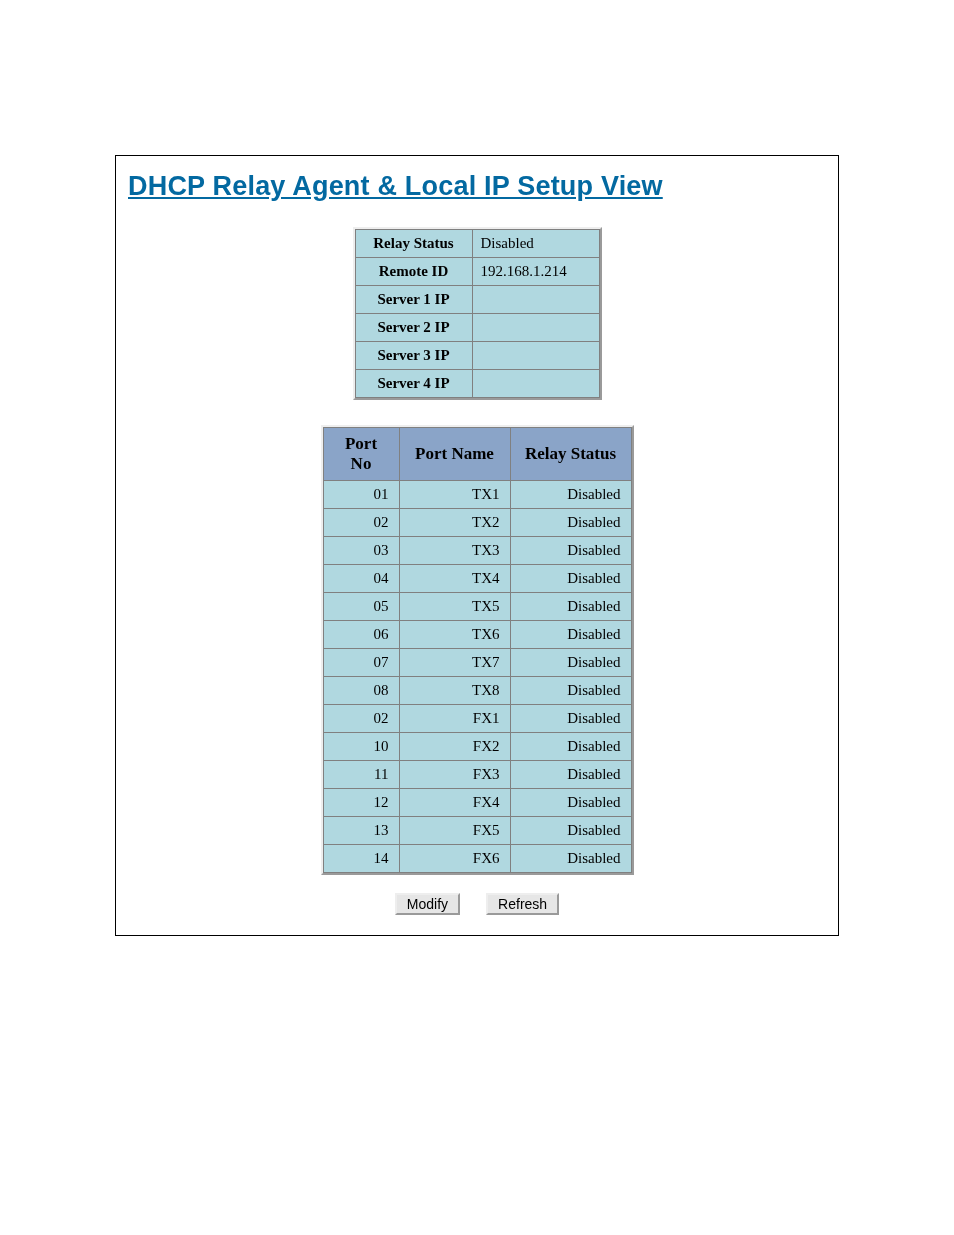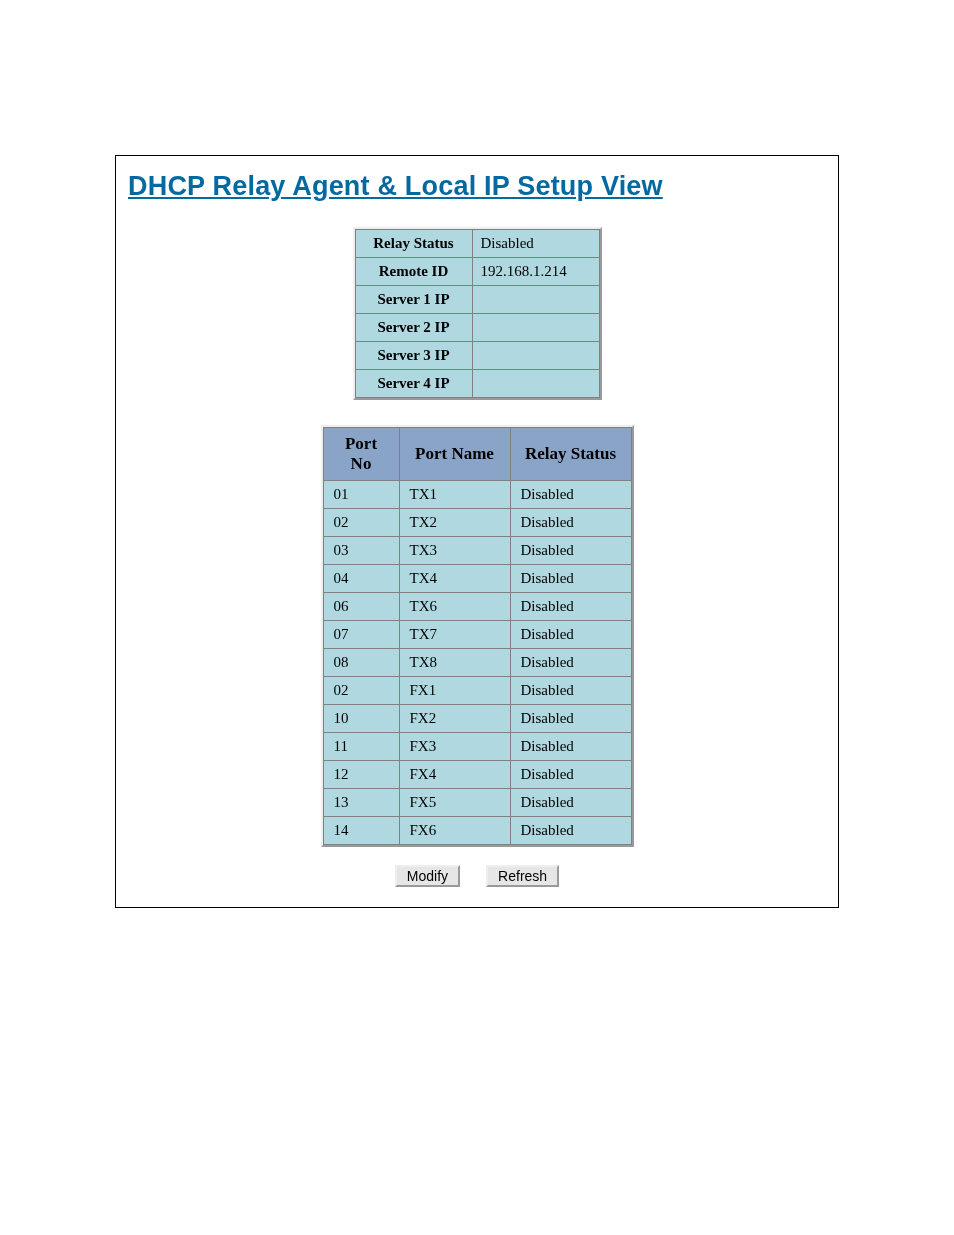--- a/index.html
+++ b/index.html
@@ -60,21 +60,21 @@
     background: #8aa4c8;
     padding: 6px 10px;
     font-size: 17px;
     font-weight: bold;
     text-align: center;
   }
   table.port-table td {
     background: #b0d8e0;
     padding: 5px 10px;
     font-size: 15px;
-    text-align: left;
+    text-align: right;
   }
   table.port-table td.col-no { width: 55px; }
   table.port-table td.col-name { width: 90px; font-family: Liberation Serif, serif; }
   table.port-table td.col-status { width: 100px; }
   .button-bar {
     text-align: center;
   }
   .btn {
     font-family: Arial, sans-serif;
     font-size: 14px;
@@ -143,20 +143,25 @@
           <td class="col-no">03</td>
           <td class="col-name">TX3</td>
           <td class="col-status">Disabled</td>
         </tr>
         <tr>
           <td class="col-no">04</td>
           <td class="col-name">TX4</td>
           <td class="col-status">Disabled</td>
         </tr>
         <tr>
+          <td class="col-no">05</td>
+          <td class="col-name">TX5</td>
+          <td class="col-status">Disabled</td>
+        </tr>
+        <tr>
           <td class="col-no">06</td>
           <td class="col-name">TX6</td>
           <td class="col-status">Disabled</td>
         </tr>
         <tr>
           <td class="col-no">07</td>
           <td class="col-name">TX7</td>
           <td class="col-status">Disabled</td>
         </tr>
         <tr>

